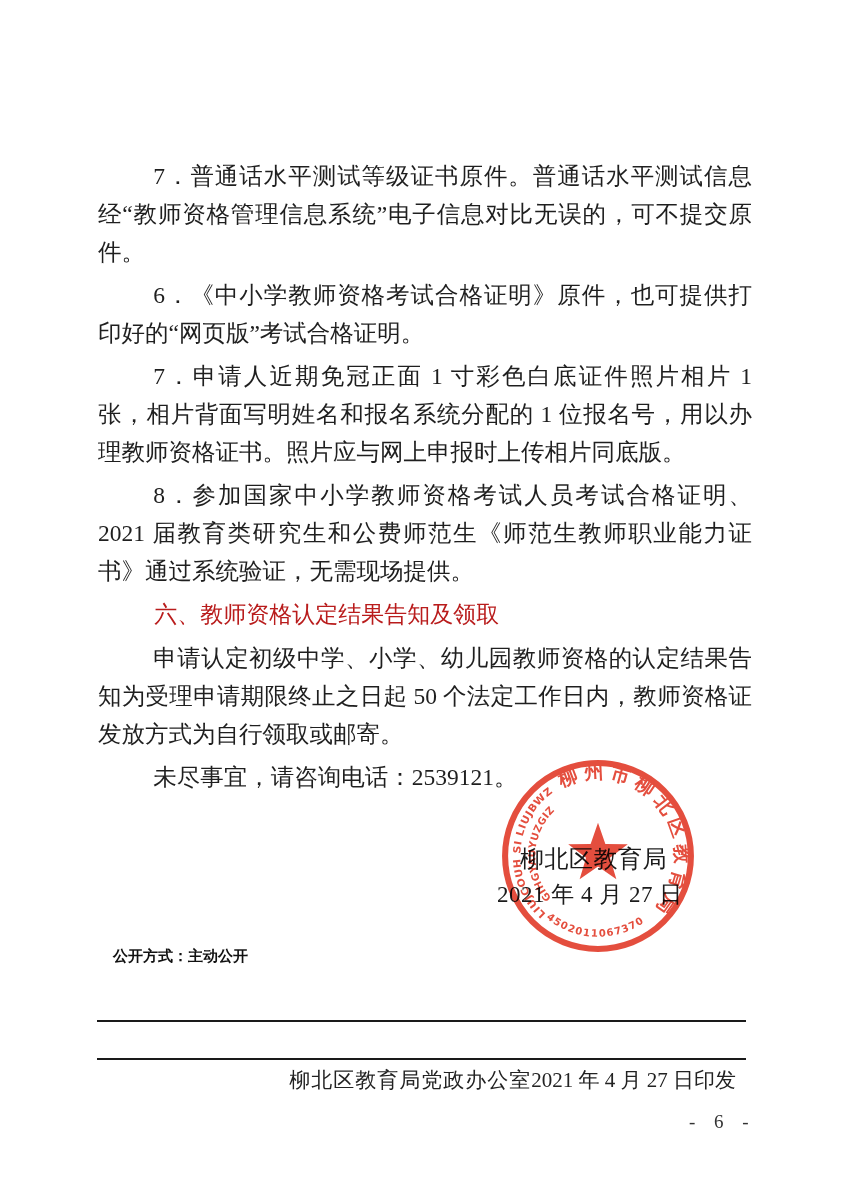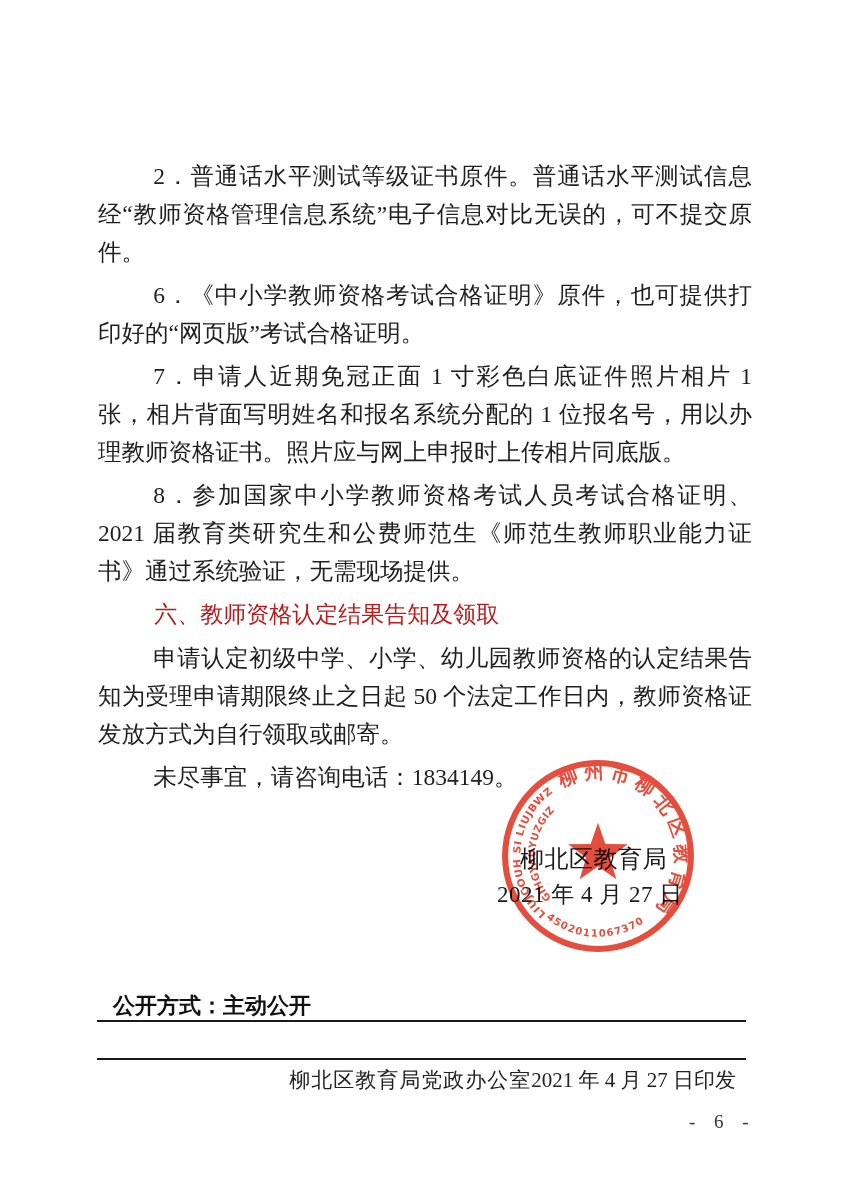--- a/index.html
+++ b/index.html
@@ -57,23 +57,23 @@
   .seal-zh {
     font-family:"Liberation Serif","DejaVu Serif",serif;
     font-weight:bold; font-size:19px;
   }
   .seal-num {
     font-family:"DejaVu Sans","Liberation Sans",sans-serif;
     font-weight:bold; font-size:10px;
   }
   
   .disclosure {
-    position:absolute; left:113px; top:991px;
+    position:absolute; left:113px; top:947px;
     font-family:"Liberation Sans","DejaVu Sans",sans-serif;
-    font-weight:bold; font-size:22px; color:#111;
+    font-weight:bold; font-size:15px; color:#111;
     white-space:nowrap;
   }
   .rule { position:absolute; left:97px; width:649px; height:2px; background:#1a1a1a; }
   .rule-top { top:1020px; }
   .rule-bottom { top:1058px; }
   .footer-row {
     position:absolute; left:97px; top:1030px; width:649px;
     display:flex; justify-content:flex-end; align-items:baseline;
     padding:0 10px 0 14px;
     font-size:21px; color:#222;
@@ -85,27 +85,27 @@
     font-size:19px; color:#333; letter-spacing:7px;
     white-space:nowrap;
   }
 </style>
 </head>
 <body>
 
 <div class="page">
 
   <div class="doc-body">
-    <p class="para">2．普通话水平测试等级证书原件。普通话水平测试信息经“教师资格管理信息系统”电子信息对比无误的，可不提交原件。</p>
+    <p class="para">7．普通话水平测试等级证书原件。普通话水平测试信息经“教师资格管理信息系统”电子信息对比无误的，可不提交原件。</p>
     <p class="para">6．《中小学教师资格考试合格证明》原件，也可提供打印好的“网页版”考试合格证明。</p>
     <p class="para">7．申请人近期免冠正面 1 寸彩色白底证件照片相片 1 张，相片背面写明姓名和报名系统分配的 1 位报名号，用以办理教师资格证书。照片应与网上申报时上传相片同底版。</p>
     <p class="para">8．参加国家中小学教师资格考试人员考试合格证明、2021 届教育类研究生和公费师范生《师范生教师职业能力证书》通过系统验证，无需现场提供。</p>
     <p class="section-heading">六、教师资格认定结果告知及领取</p>
     <p class="para">申请认定初级中学、小学、幼儿园教师资格的认定结果告知为受理申请期限终止之日起 50 个法定工作日内，教师资格证发放方式为自行领取或邮寄。</p>
-    <p class="para">未尽事宜，请咨询电话：1834149。</p>
+    <p class="para">未尽事宜，请咨询电话：2539121。</p>
   </div>
 
   <div class="sig-agency">柳北区教育局</div>
   <div class="sig-date">2021 年 4 月 27 日</div>
 
   <div class="seal-wrap">
     <svg viewBox="0 0 200 200" xmlns="http://www.w3.org/2000/svg">
       <defs>
         <path id="arc-zh" d="M 63.9 32.0 A 77 77 0 0 1 149.5 159.0"></path>
         <path id="arc-zhuang-o" d="M 48.5 157.2 A 77 77 0 0 1 61.5 33.3"></path>

